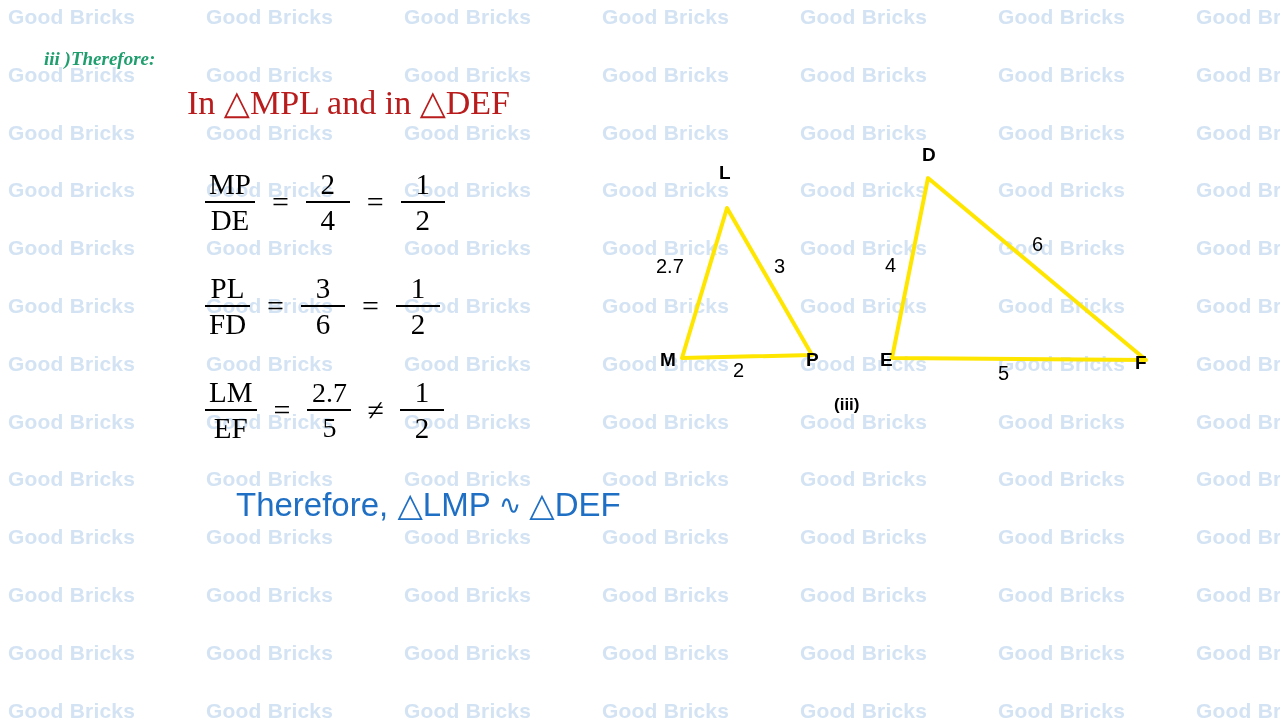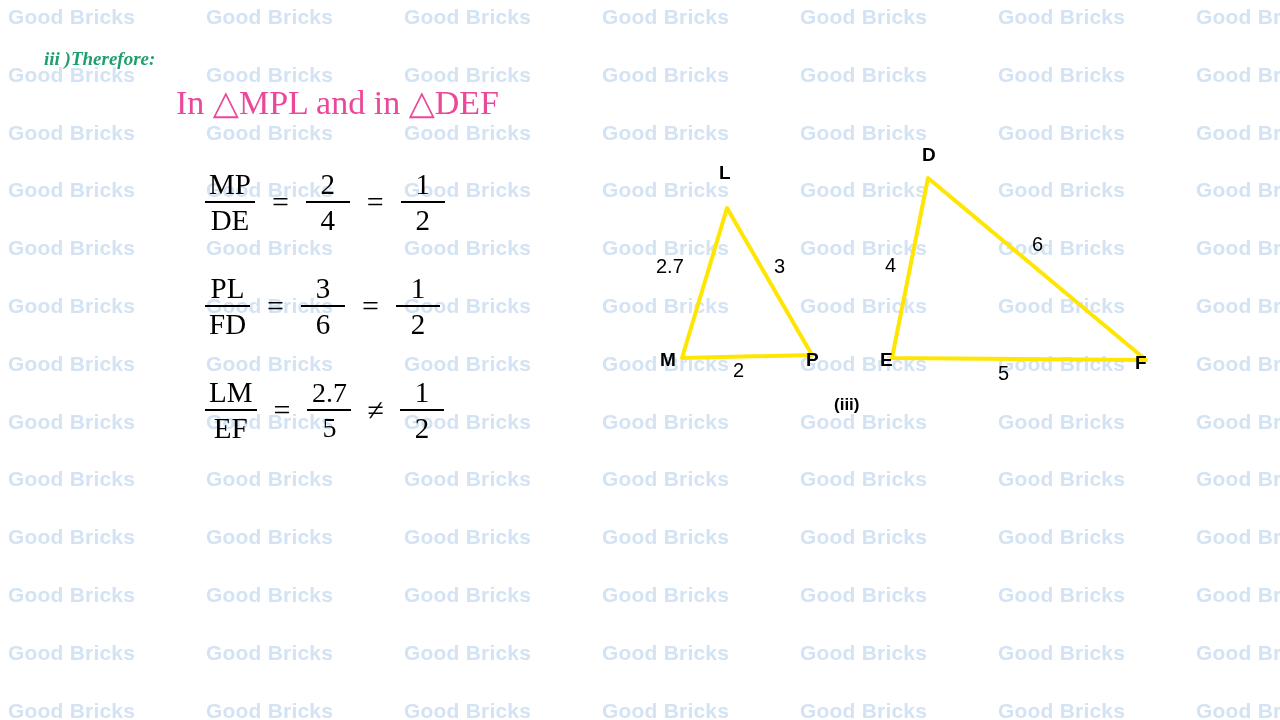--- a/index.html
+++ b/index.html
@@ -52,25 +52,25 @@
     top: 48px;
     color: #1f9e6e;
     font-family: "Liberation Serif", serif;
     font-style: italic;
     font-weight: bold;
     font-size: 19px;
   }
 
   .headline {
     position: absolute;
-    left: 176px;
+    left: 187px;
     top: 82px;
     font-family: "Liberation Serif", serif;
     font-size: 34px;
-    color: #ec4899;
+    color: #b91c1c;
     white-space: nowrap;
   }
 
   
   .eqs {
     position: absolute;
     left: 205px;
     top: 150px;
     font-family: "Liberation Serif", serif;
     color: #000;
@@ -315,20 +315,23 @@
         <span class="op neq">≠</span>
         <span class="frac">
           <span class="num">1</span>
           <span class="bar"></span>
           <span class="den">2</span>
         </span>
       </div>
 
     </div>
 
+    <div class="conclusion">
+      <span>Therefore, △LMP</span><span class="nsim">∿</span><span>△DEF</span>
+    </div>
 
     <div class="figure">
       <svg width="600" height="300" viewBox="0 0 600 300">
         <polygon id="tri-left" fill="none" stroke="#ffe600" stroke-width="4" stroke-linejoin="round" points="97,78 52,228 182,225"></polygon>
         <polygon id="tri-right" fill="none" stroke="#ffe600" stroke-width="4" stroke-linejoin="round" points="298,48 262,228 516,230"></polygon>
       </svg>
 
       <span class="fig-label" style="left:89px; top:32px;">L</span>
       <span class="fig-label" style="left:30px; top:219px;">M</span>
       <span class="fig-label" style="left:176px; top:219px;">P</span>

